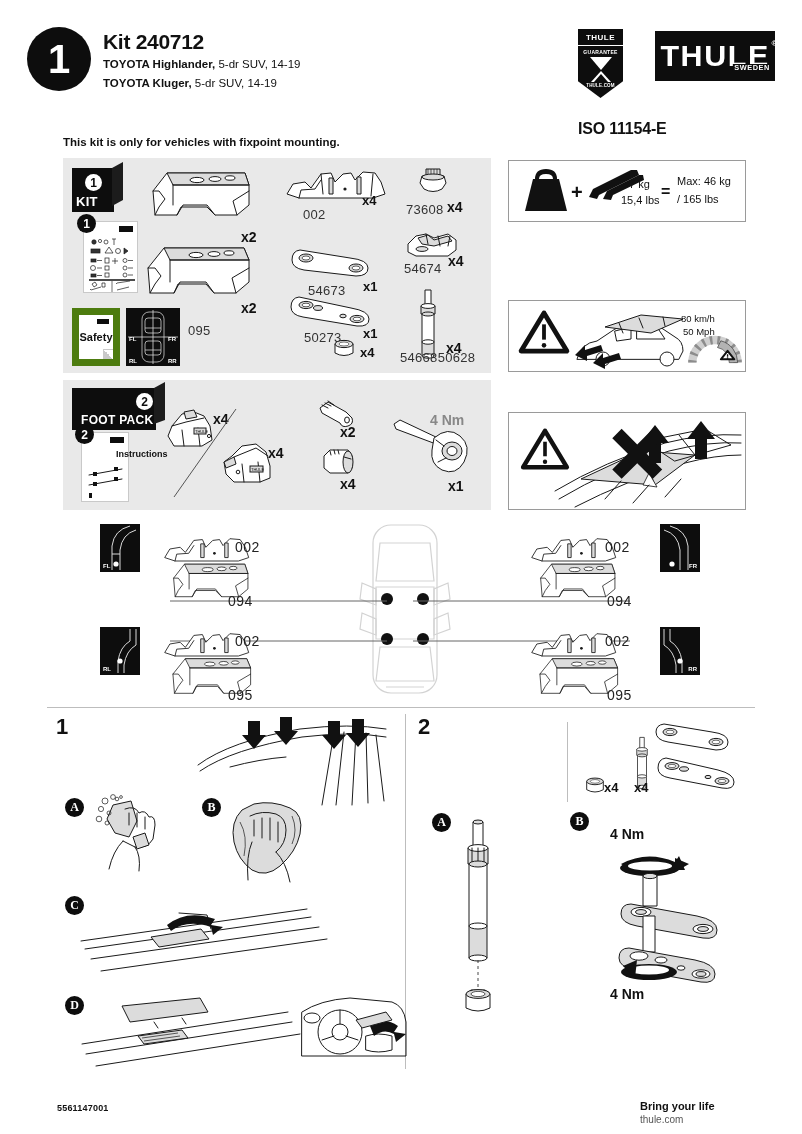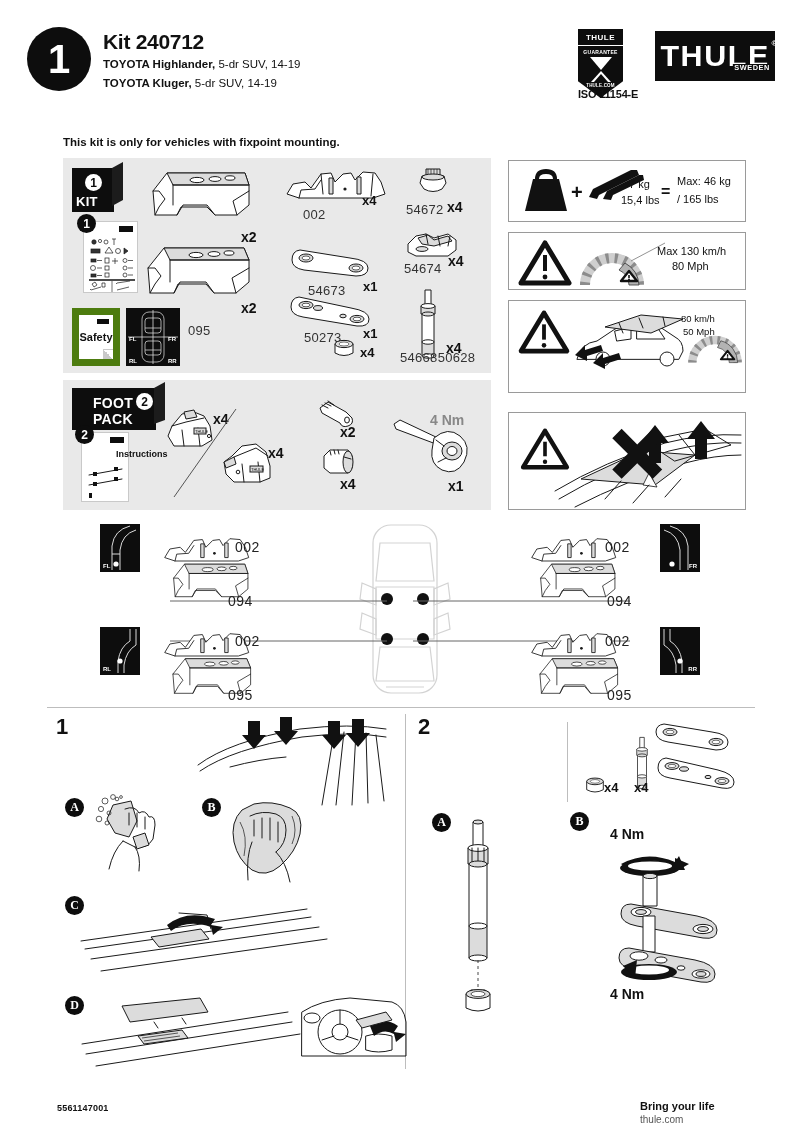--- a/index.html
+++ b/index.html
@@ -59,21 +59,21 @@
   .thule-logo .tw {
     color:#fff; font-size:29px; font-weight:bold; letter-spacing:1.5px;
     font-family:"Liberation Sans", sans-serif; position:relative;
     transform: scaleX(1.05);
   }
   .thule-logo .sw {
     position:absolute; right:-1px; bottom:2px; font-size:7px; letter-spacing:0.5px;
     background:#0d0d0d; color:#fff; padding:0 1px; font-weight:bold;
   }
   .thule-logo .reg { position:absolute; right:-9px; top:-1px; font-size:8px; color:#fff; }
-  .iso { position:absolute; left:578px; top:88px; font-size:11px; font-weight:600; letter-spacing:-0.2px;}
+  .iso { position:absolute; left:578px; top:120px; font-size:16px; font-weight:600; letter-spacing:-0.2px;}
 
   
   .fixnote { position:absolute; left:63px; top:136px; font-size:11.5px; font-weight:bold; }
 
   
   .parts-panel {
     position:absolute; left:63px; top:158px; width:428px; height:215px;
     background:#e9e9e9;
   }
   .footpack-panel {
@@ -87,21 +87,21 @@
   .kitbox .flap { position:absolute; right:-9px; top:-6px; width:11px; height:44px; background:#1c1c1c;
      clip-path: polygon(0 6px, 100% 0, 100% 38px, 0 100%); }
   .kitbox .kb-num {
     position:absolute; left:13px; top:6px; width:17px; height:17px; border-radius:50%;
     background:#fff; color:#0d0d0d; font-size:12px; font-weight:bold;
     display:flex;align-items:center;justify-content:center;
   }
   .kitbox .kb-label { position:absolute; left:4px; bottom:3px; font-size:13px; font-weight:bold; letter-spacing:0.3px;}
   .kitbox.wide { width:84px; }
   .kitbox.wide .kb-num { left:64px; top:5px; }
-  .kitbox.wide .kb-label { font-size:14px; left:21px; }
+  .kitbox.wide .kb-label { font-size:12px; left:9px; }
 
   .card {
     position:absolute; background:#fff; border:1px solid #c9c9c9;
   }
   .card .card-badge {
     position:absolute; left:-7px; top:-8px; width:19px; height:19px; border-radius:50%;
     background:#0d0d0d; color:#fff; font-size:12px; font-weight:bold;
     display:flex;align-items:center;justify-content:center;
   }
   .card .mini-thule { position:absolute; right:4px; top:4px; width:14px; height:6px; background:#0d0d0d;}
@@ -334,21 +334,21 @@
     <ellipse cx="13" cy="6" rx="5" ry="2" fill="#fff" stroke="#1a1a1a" stroke-width="0.6"></ellipse>
   </svg>
   <div class="qty" style="left:360px; top:345px;">x4</div>
 
   <svg class="art" style="left:414px; top:167px;" width="38" height="32" viewBox="0 0 38 32">
     <path class="fillgl" d="M12 2 L26 2 L26 9 L12 9 Z"></path>
     <path class="ln-t" d="M14 2 L14 9 M17 2 L17 9 M20 2 L20 9 M23 2 L23 9"></path>
     <path class="fillw" d="M8 9 L30 9 L32 16 L28 22 Q19 27 10 22 L6 16 Z"></path>
     <ellipse cx="19" cy="10" rx="11" ry="3" class="fillgl"></ellipse>
   </svg>
-  <div class="part-label" style="left:406px; top:202px;">54672</div>
+  <div class="part-label" style="left:406px; top:202px;">73608</div>
   <div class="qty big" style="left:447px; top:199px;">x4</div>
 
   <svg class="art" style="left:404px; top:228px;" width="56" height="34" viewBox="0 0 56 34">
     <path class="fillw" d="M4 16 L12 8 L22 6 L30 10 L44 6 L52 12 L52 22 L44 28 L12 28 L4 24 Z"></path>
     <path class="fillgl" d="M14 10 L24 7 L30 12 L44 8 L48 13 L30 18 L18 16 Z"></path>
     <path class="ln" d="M22 6 L24 16 M34 8 L36 18 M46 8 L44 18"></path>
     <ellipse cx="18" cy="21" rx="6" ry="2.4" class="fillgl"></ellipse>
   </svg>
   <div class="part-label" style="left:404px; top:261px;">54674</div>
   <div class="qty big" style="left:448px; top:253px;">x4</div>
@@ -450,43 +450,22 @@
       <path class="fillk" d="M2 30 L6 22 L44 3 L50 3 L52 8 L12 28 L10 32 Z"></path>
       <path class="fillk" d="M16 32 L20 24 L52 8 L56 8 L57 13 L26 28 L24 33 Z"></path>
     </svg>
     <div class="wtext" style="left:120px; top:17px;">7 kg</div>
     <div class="wtext" style="left:112px; top:33px;">15,4 lbs</div>
     <div style="position:absolute; left:152px; top:22px; font-size:16px; font-weight:bold;">=</div>
     <div class="wtext" style="left:168px; top:14px;">Max: 46 kg</div>
     <div class="wtext" style="left:168px; top:32px;">/ 165 lbs</div>
   </div>
 
-  <div class="wbox" style="left:508px; top:232px; width:238px; height:58px;">
-    <svg class="art" style="left:10px;top:8px;" width="52" height="44" viewBox="0 0 52 44">
-      <path d="M26 2 L50 42 L2 42 Z" fill="#fff" stroke="#111" stroke-width="5" stroke-linejoin="round"></path>
-      <path d="M26 14 L26 30" stroke="#111" stroke-width="4"></path>
-      <circle cx="26" cy="36" r="2.4" fill="#111"></circle>
-    </svg>
-    <svg class="art" style="left:72px;top:8px;" width="62" height="46" viewBox="0 0 62 46">
-      <path d="M4 44 A27 27 0 0 1 58 44" fill="none" stroke="#cfcfcf" stroke-width="10"></path>
-      <path d="M4 44 A27 27 0 0 1 58 44" fill="none" stroke="#8c8c8c" stroke-width="10" stroke-dasharray="3 6"></path>
-      <path d="M44 22 A27 27 0 0 1 58 44 L48 44 A17 17 0 0 0 38 29 Z" fill="#b3b3b3" stroke="#333" stroke-width="0.8"></path>
-      <path d="M48 30 L56 40 L40 40 Z" fill="#fff" stroke="#111" stroke-width="2.4" stroke-linejoin="round"></path>
-      <path d="M48 34 L48 37" stroke="#111" stroke-width="1.6"></path>
-      <circle cx="48" cy="38.5" r="1" fill="#111"></circle>
-    </svg>
-    <path></path>
-    <svg class="art" style="left:120px;top:8px;" width="50" height="22" viewBox="0 0 50 22">
-      <path d="M2 20 L36 2" stroke="#777" stroke-width="0.8" fill="none"></path>
-    </svg>
-    <div class="wtext" style="left:148px; top:12px;">Max  130 km/h</div>
-    <div class="wtext" style="left:163px; top:27px;">80 Mph</div>
-  </div>
-
-  <div class="wbox" style="left:508px; top:300px; width:238px; height:93px;">
+
+  <div class="wbox" style="left:508px; top:300px; width:238px; height:72px;">
     <svg class="art" style="left:10px;top:10px;" width="50" height="42" viewBox="0 0 52 44">
       <path d="M26 2 L50 42 L2 42 Z" fill="#fff" stroke="#111" stroke-width="5" stroke-linejoin="round"></path>
       <path d="M26 14 L26 30" stroke="#111" stroke-width="4"></path>
       <circle cx="26" cy="36" r="2.4" fill="#111"></circle>
     </svg>
     <svg class="art" style="left:62px;top:6px;" width="120" height="64" viewBox="0 0 120 64">
       <path class="ln" d="M6 52 Q10 36 26 34 L44 22 Q62 14 86 18 L104 30 Q112 34 112 44 L108 52 Z" fill="#fff"></path>
       <path class="ln" d="M44 24 L60 20 L60 32 L46 34 Z M66 19 L86 20 L94 32 L66 32 Z" fill="#fff"></path>
       <circle cx="32" cy="52" r="7" class="fillw"></circle>
         <circle cx="96" cy="52" r="7" class="fillw"></circle>

